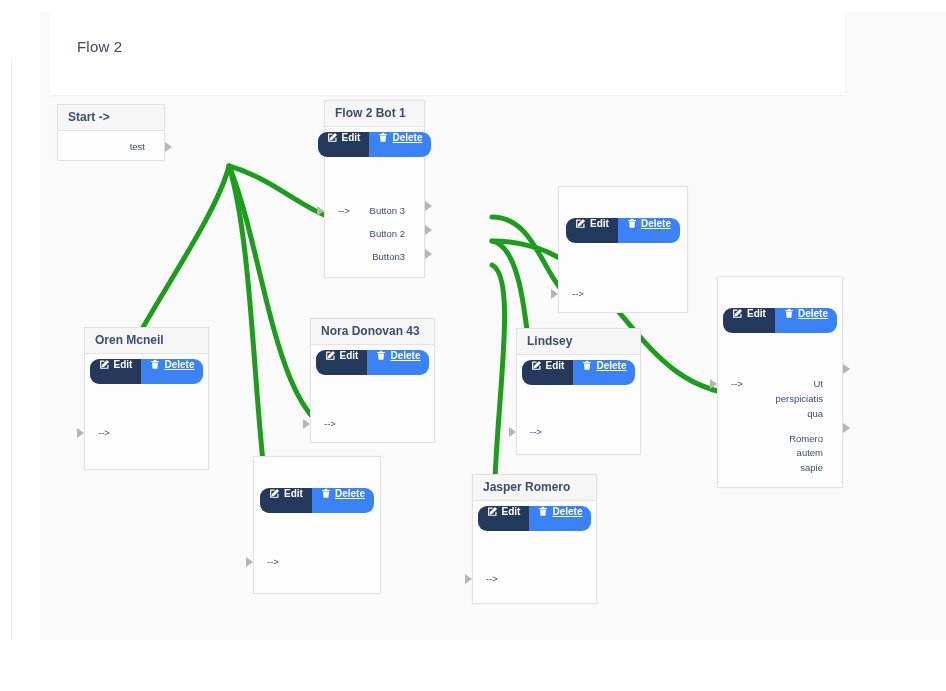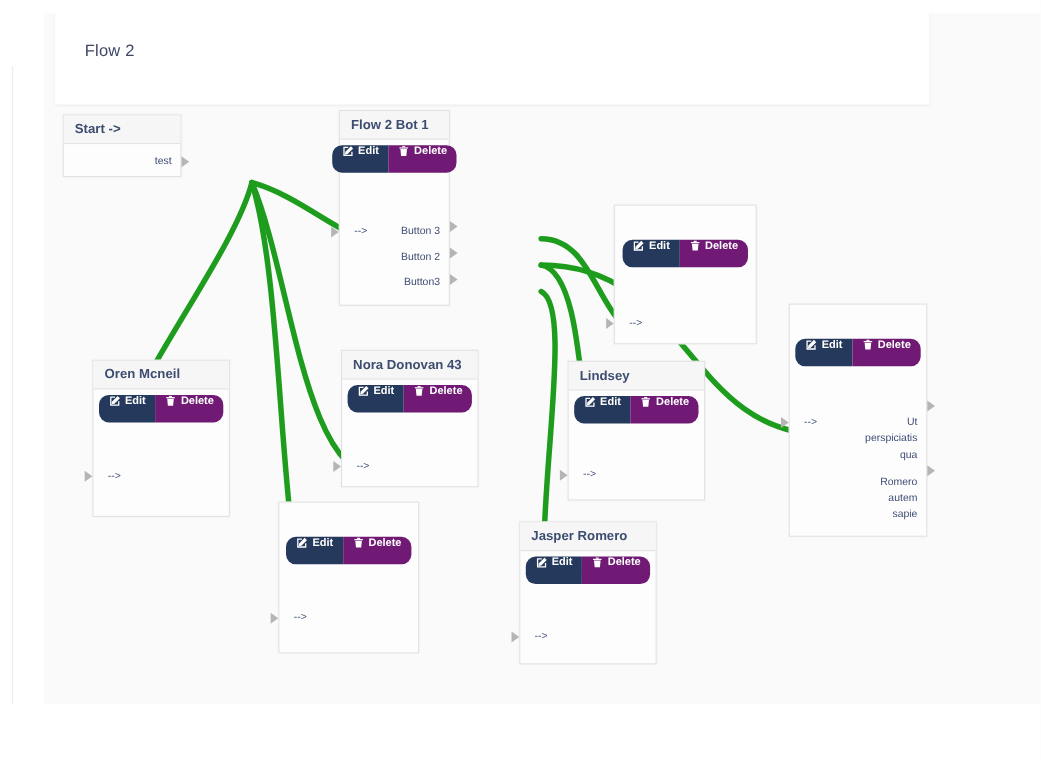--- a/index.html
+++ b/index.html
@@ -48,28 +48,28 @@
   .btn-row{
     position:absolute;left:0;right:0;display:flex;justify-content:center;
   }
   .btn{
     display:flex;align-items:flex-start;gap:4px;border:none;cursor:pointer;
     height:25px;padding:0 9px;font-size:10px;font-weight:bold;color:#ffffff;
     font-family:inherit;
   }
   .btn svg{display:block;}
   .btn-edit{background:#24395b;border-radius:9px 0 0 9px;}
-  .btn-delete{background:#701a75;border-radius:0 9px 9px 0;}
+  .btn-delete{background:#3b82f6;border-radius:0 9px 9px 0;text-decoration:underline;}
   .node-row{
     position:absolute;left:0;right:0;height:15px;
     display:flex;justify-content:space-between;align-items:center;
     font-size:9.5px;color:#3e4c74;pointer-events:none;
   }
   .node-row .lbl-left{padding-left:13px;}
-  .node-row .lbl-right{margin-left:auto;padding-right:8px;text-align:right;}
+  .node-row .lbl-right{margin-left:auto;padding-right:19px;text-align:right;}
   .port{
     position:absolute;width:0;height:0;z-index:2;cursor:crosshair;
     border-top:5px solid transparent;border-bottom:5px solid transparent;
     border-left:7px solid #b5b5b5;
     transform:translateY(-50%);
   }
   .port.in{left:-8px;}
   .port.out{right:-8px;}
 </style>
 </head>
@@ -92,21 +92,21 @@
       <path d="M452,253 C488,270 432,505 465,578" class="wire" marker-end="url(#arrow)"></path>
     </svg>
   <div id="nodes">
       <div class="node" style="left: 17px; top: 92px; width: 108px; height: 57px;">
         <div class="node-header">Start -&gt;</div>
         <div class="node-row" style="top: 34px;">
           <span class="lbl-right">test</span>
         </div>
         <div class="port out" style="top: 42px;"></div>
       </div>
-      <div class="node" style="left: 268px; top: 88px; width: 101px; height: 178px;">
+      <div class="node" style="left: 284px; top: 88px; width: 101px; height: 178px;">
         <div class="node-header">Flow 2 Bot 1</div>
         <div class="btn-row" style="top: 31px;">
           <button class="btn btn-edit">
             <svg width="11" height="11" viewBox="0 0 16 16">
               <path d="M13 8.5 V13.5 H2.5 V3 H8" stroke="#fff" stroke-width="1.7" fill="none"></path>
               <path d="M11.6 1.4 l3 3 -7.3 7.3 -3.8 .8 .8 -3.8 z" fill="#fff"></path>
             </svg>
             <span>Edit</span>
           </button>
           <button class="btn btn-delete">

